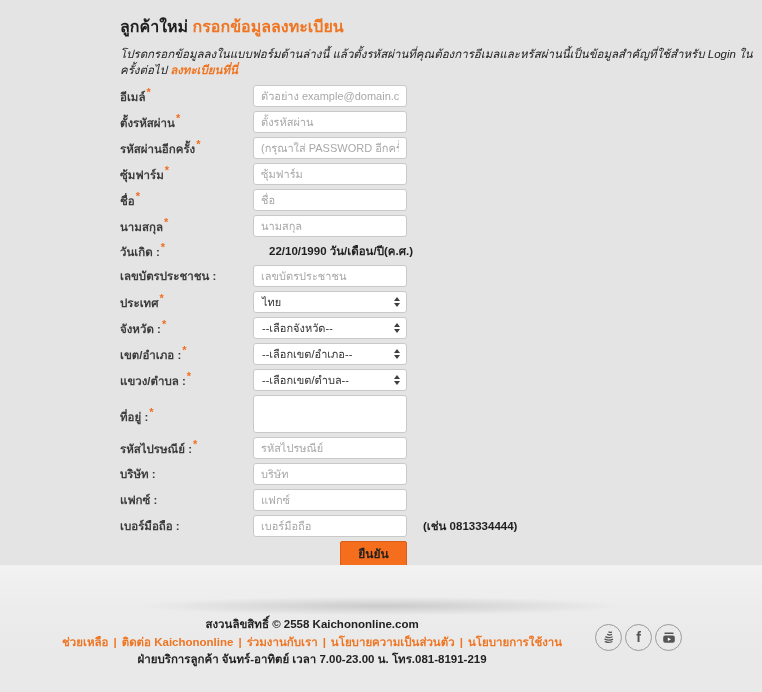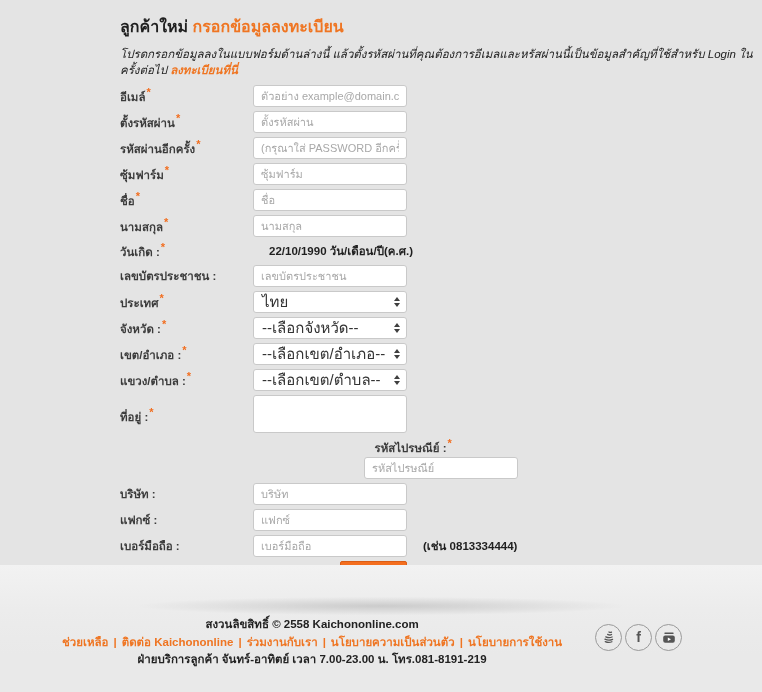--- a/index.html
+++ b/index.html
@@ -35,21 +35,21 @@
   .req { color:#f26d1e; font-size:11px; vertical-align:super; margin-left:1px; }
   .inp {
     width:154px; height:22px; border:1px solid #c9c9c9; border-radius:3px;
     padding:0 7px; font-size:11px; color:#444; background:#fff; outline:none;
     font-family:inherit;
   }
   .inp::placeholder { color:#a8a8a8; opacity:1; }
   .sel {
     width:154px; height:22px; border:1px solid #c9c9c9; border-radius:3px;
     background:#fff; display:flex; align-items:center; padding:0 6px 0 8px;
-    font-size:15px; color:#333; cursor:default;
+    font-size:11px; color:#333; cursor:default;
   }
   .sel-val { flex:1; }
   .stepper { display:flex; flex-direction:column; gap:2px; align-items:center; }
   .stepper i { display:block; width:0; height:0; border-left:3px solid transparent; border-right:3px solid transparent; }
   .stepper .up { border-bottom:4px solid #3f3f3f; }
   .stepper .dn { border-top:4px solid #3f3f3f; }
   .ta {
     width:154px; height:38px; border:1px solid #c9c9c9; border-radius:3px;
     resize:none; background:#fff; outline:none; font-family:inherit; font-size:11px; padding:3px 7px;
   }
@@ -174,21 +174,21 @@
             <i class="dn"></i>
           </span>
       </div>
     </div>
 
     <div class="row row-top">
       <label class="lbl"><span>ที่อยู่ :</span><span class="req">*</span></label>
       <textarea class="ta" style=""></textarea>
     </div>
 
-    <div class="row" style="flex-direction:column;">
+    <div class="row" style="">
       <label class="lbl"><span>รหัสไปรษณีย์ :</span><span class="req">*</span></label>
       <input class="inp" placeholder="รหัสไปรษณีย์" style="">
     </div>
 
     <div class="row">
       <label class="lbl"><span>บริษัท :</span></label>
       <input class="inp" placeholder="บริษัท" style="">
     </div>
 
     <div class="row">

